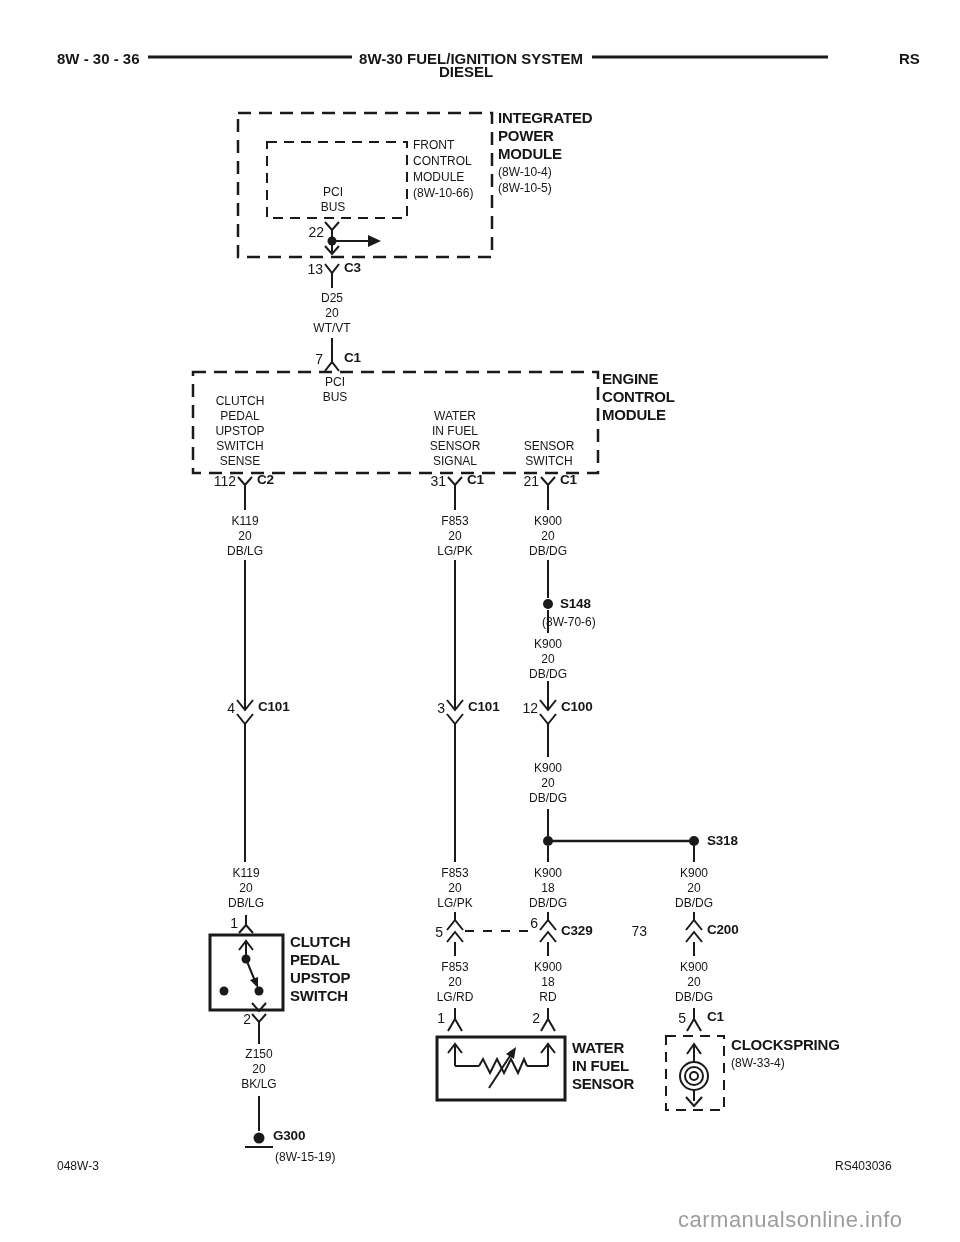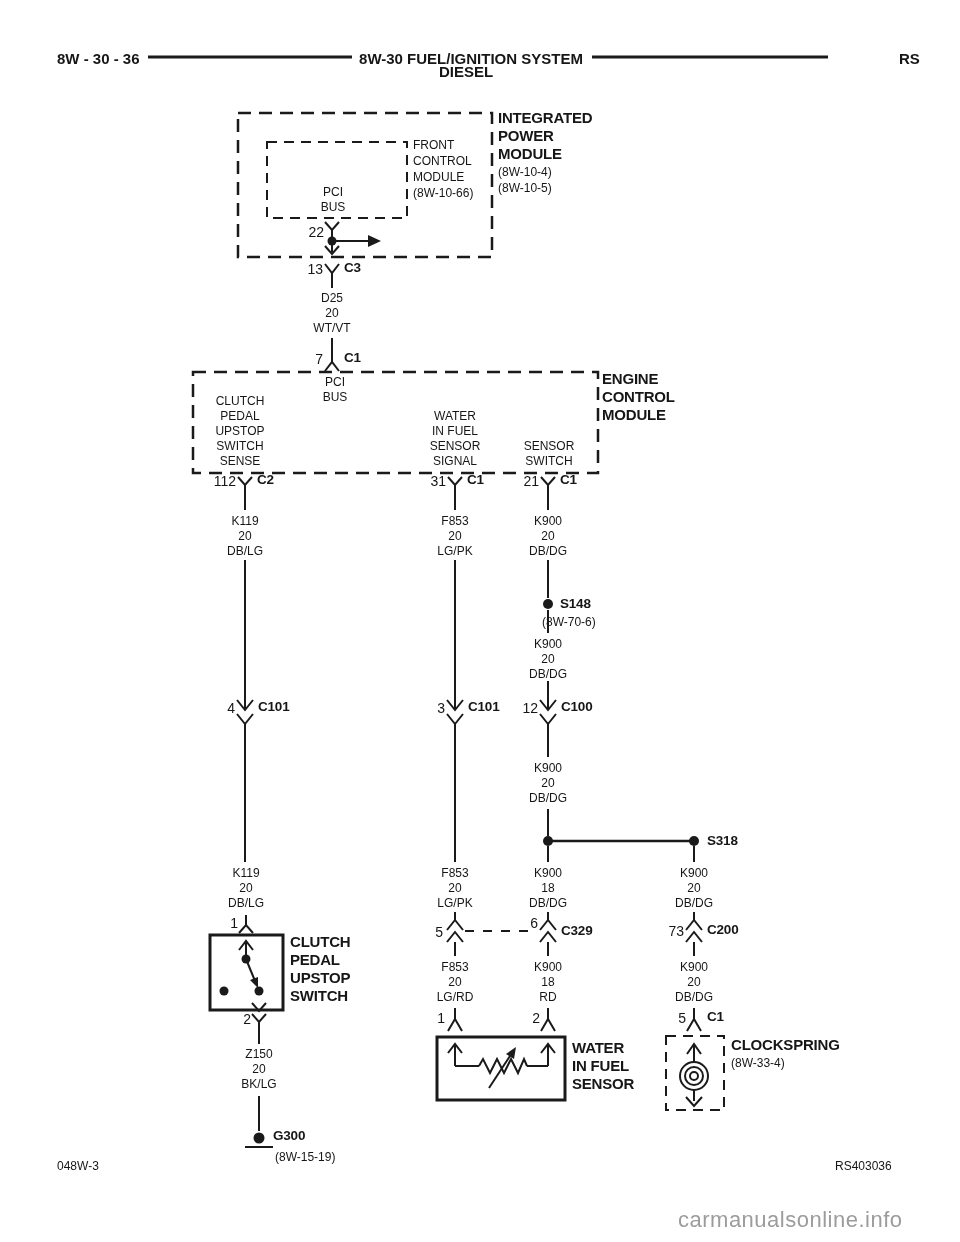--- a/index.html
+++ b/index.html
@@ -298,21 +298,21 @@
 
   <div class="wl" style="left:246px;top:866px">
     <div>K119</div>
     <div>20</div>
     <div>DB/LG</div>
   </div>
 
   <div class="pin" style="left:443px;top:924px">5</div>
   <div class="pin" style="left:538px;top:915px">6</div>
   <div class="cn" style="left:561px;top:923px">C329</div>
-  <div class="pin" style="left:684px;top:923px">73</div>
+  <div class="pin" style="left:647px;top:923px">73</div>
   <div class="cn" style="left:707px;top:922px">C200</div>
 
   <div class="wl" style="left:455px;top:960px">
     <div>F853</div>
     <div>20</div>
     <div>LG/RD</div>
   </div>
   <div class="wl" style="left:548px;top:960px">
     <div>K900</div>
     <div>18</div>

